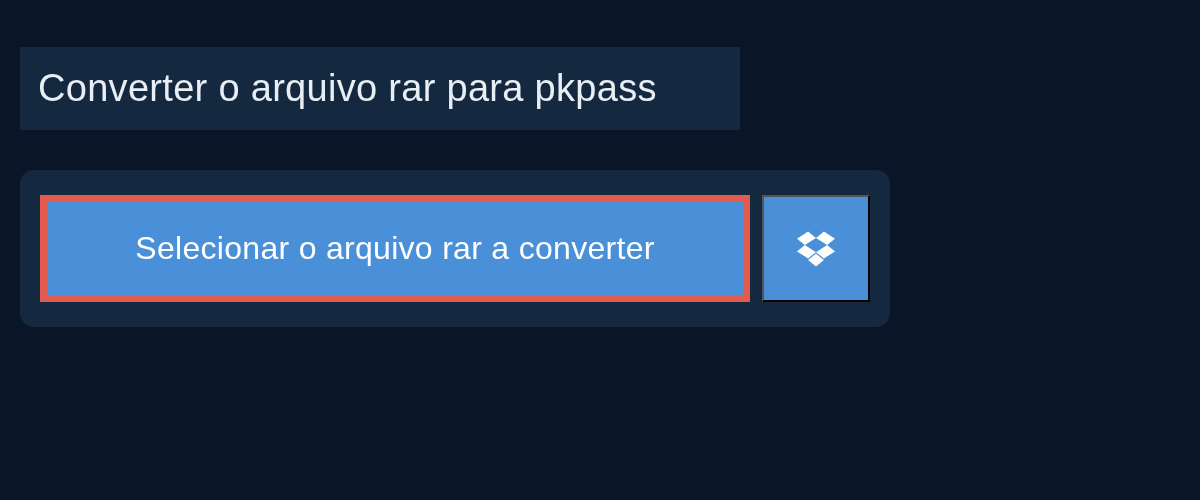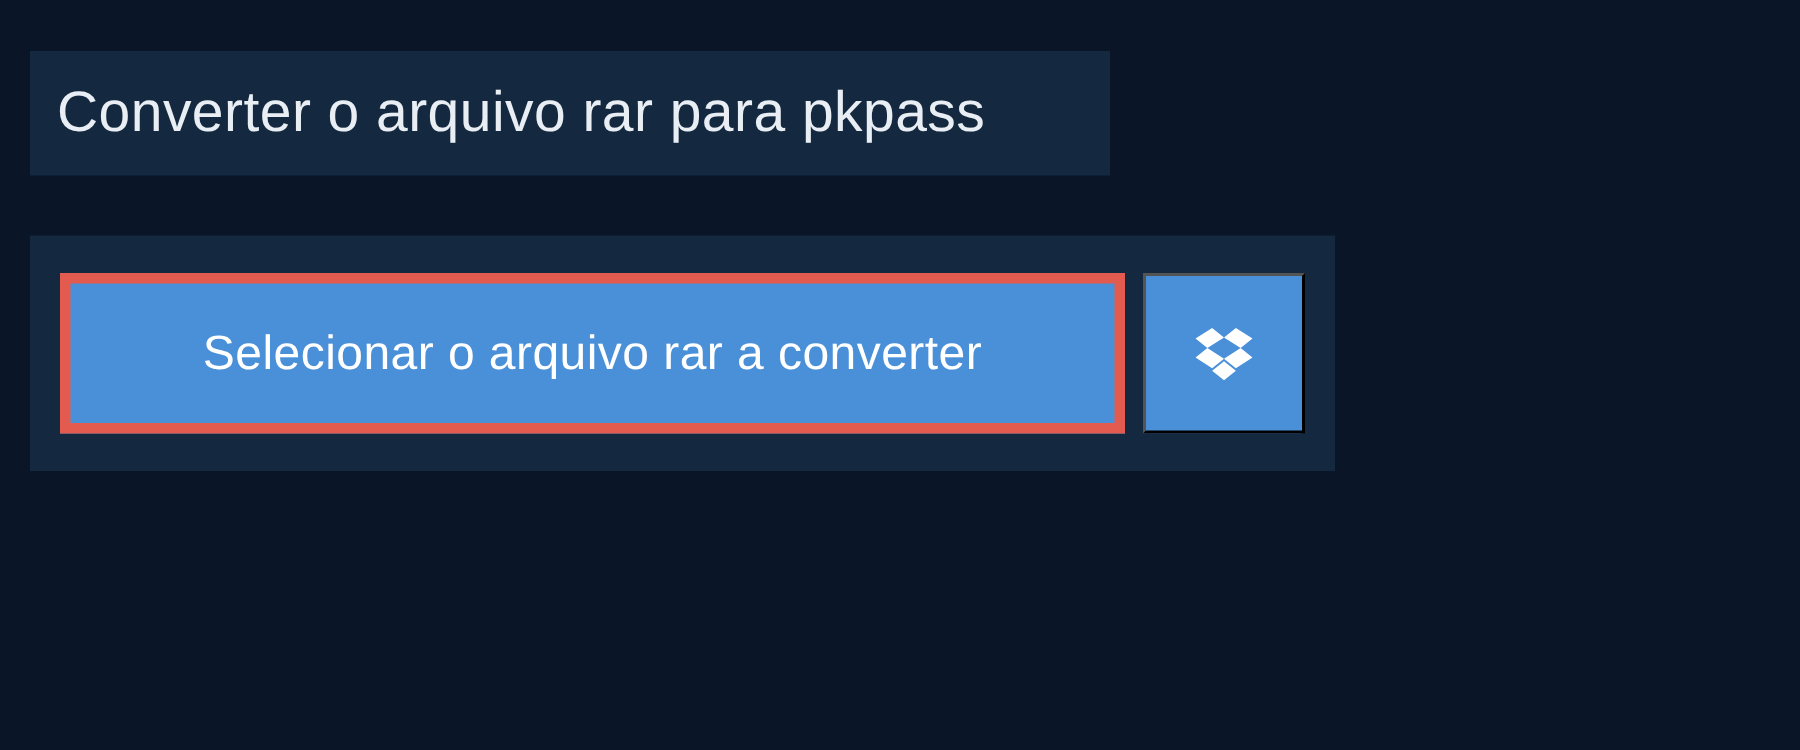--- a/index.html
+++ b/index.html
@@ -8,21 +8,21 @@
       box-sizing: border-box;
     }
     body {
       background-color: #0a1628;
       font-family: -apple-system, BlinkMacSystemFont, 'Segoe UI', Helvetica, Arial, sans-serif;
       width: 1200px;
       height: 500px;
       overflow: hidden;
     }
     .container {
-      padding: 34px 20px;
+      padding: 47px 20px;
     }
     .title-panel {
       background-color: #14293f;
       padding: 20px 18px;
       display: inline-block;
       width: 720px;
     }
     .title-text {
       color: #e8eef4;
       font-size: 38px;
@@ -30,20 +30,21 @@
       letter-spacing: 0.3px;
     }
     .upload-section {
       background-color: #14293f;
       padding: 25px 20px;
       margin-top: 40px;
       display: flex;
       gap: 12px;
       align-items: stretch;
       width: 870px;
+      border-radius: 14px;
     }
     .select-button {
       background-color: #4a90d9;
       border: 7px solid #e35a4f;
       color: #ffffff;
       font-size: 32px;
       font-weight: 300;
       padding: 28px 48px;
       flex: 1;
       cursor: pointer;

